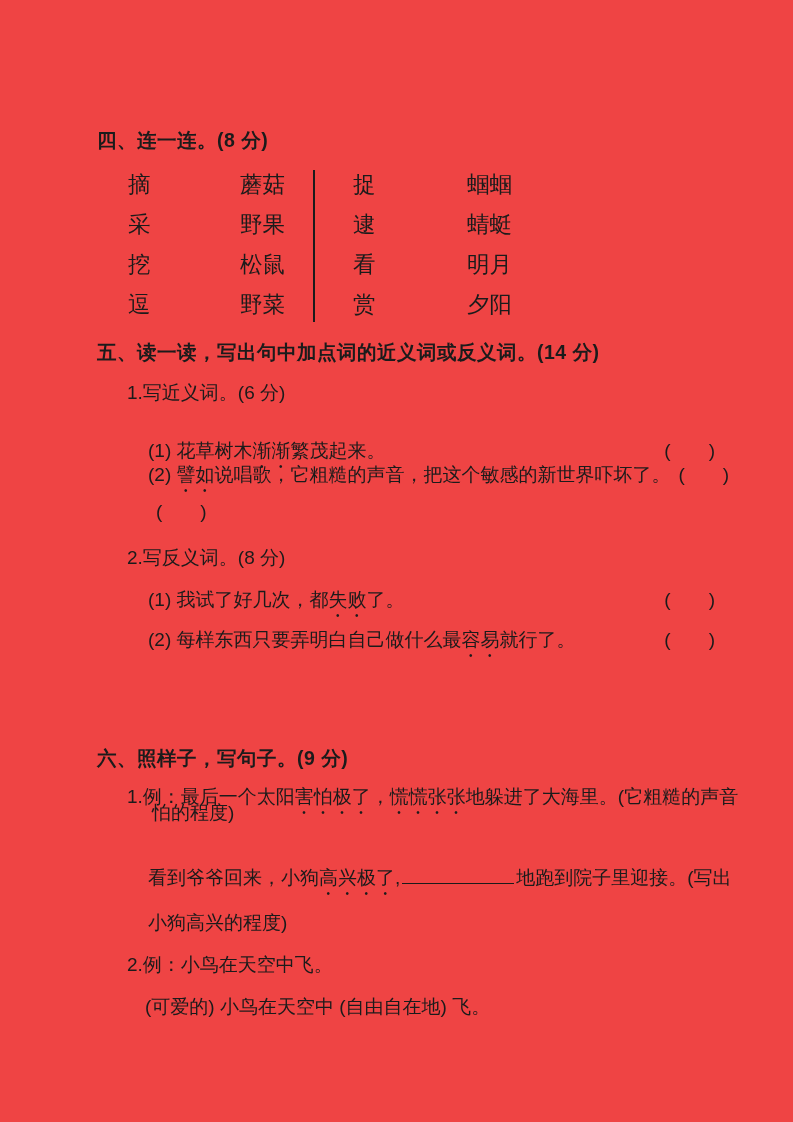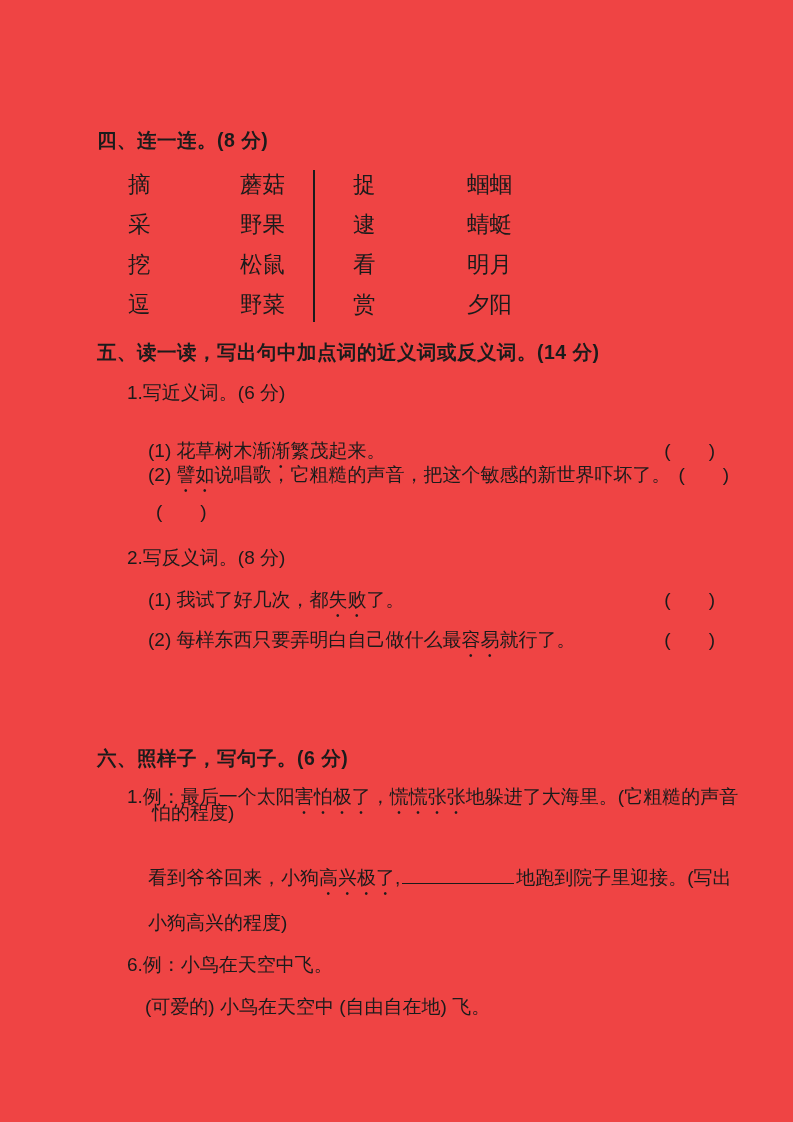--- a/index.html
+++ b/index.html
@@ -132,27 +132,27 @@
 
   <div class="line item" style="top:587px; left:148px; width:567px;">
     <span class="txt"><span>(1) 我试了好几次，都</span><span class="em-dot">失败</span><span>了。</span></span>
     <span class="bk">(　　)</span>
   </div>
   <div class="line item" style="top:627px; left:148px; width:567px;">
     <span class="txt"><span>(2) 每样东西只要弄明白自己做什么最</span><span class="em-dot">容易</span><span>就行了。</span></span>
     <span class="bk">(　　)</span>
   </div>
 
-  <div class="line heading" style="top:745px; left:97px;">六、照样子，写句子。(6 分)</div>
+  <div class="line heading" style="top:745px; left:97px;">六、照样子，写句子。(9 分)</div>
 
   <div class="line" style="top:784px; left:127px;">
     <span class="txt"><span>1.例：最后一个太阳</span><span class="em-dot">害怕极了</span><span>，</span><span class="em-dot">慌慌张张</span><span>地躲进了大海里。(它粗糙的声音</span></span>
   </div>
   <div class="line" style="top:800px; left:152px;">怕的程度)</div>
   <div class="line" style="top:865px; left:148px;">
     <span class="txt"><span>看到爷爷回来，小狗</span><span class="em-dot">高兴极了</span><span>,</span><span class="blank"></span><span>地跑到院子里迎接。(写出</span></span>
   </div>
   <div class="line" style="top:910px; left:148px;">小狗高兴的程度)</div>
 
-  <div class="line" style="top:952px; left:127px;">6.例：小鸟在天空中飞。</div>
+  <div class="line" style="top:952px; left:127px;">2.例：小鸟在天空中飞。</div>
   <div class="line" style="top:994px; left:145px;">(可爱的) 小鸟在天空中 (自由自在地) 飞。</div>
 
 </div>
 
 </body></html>

